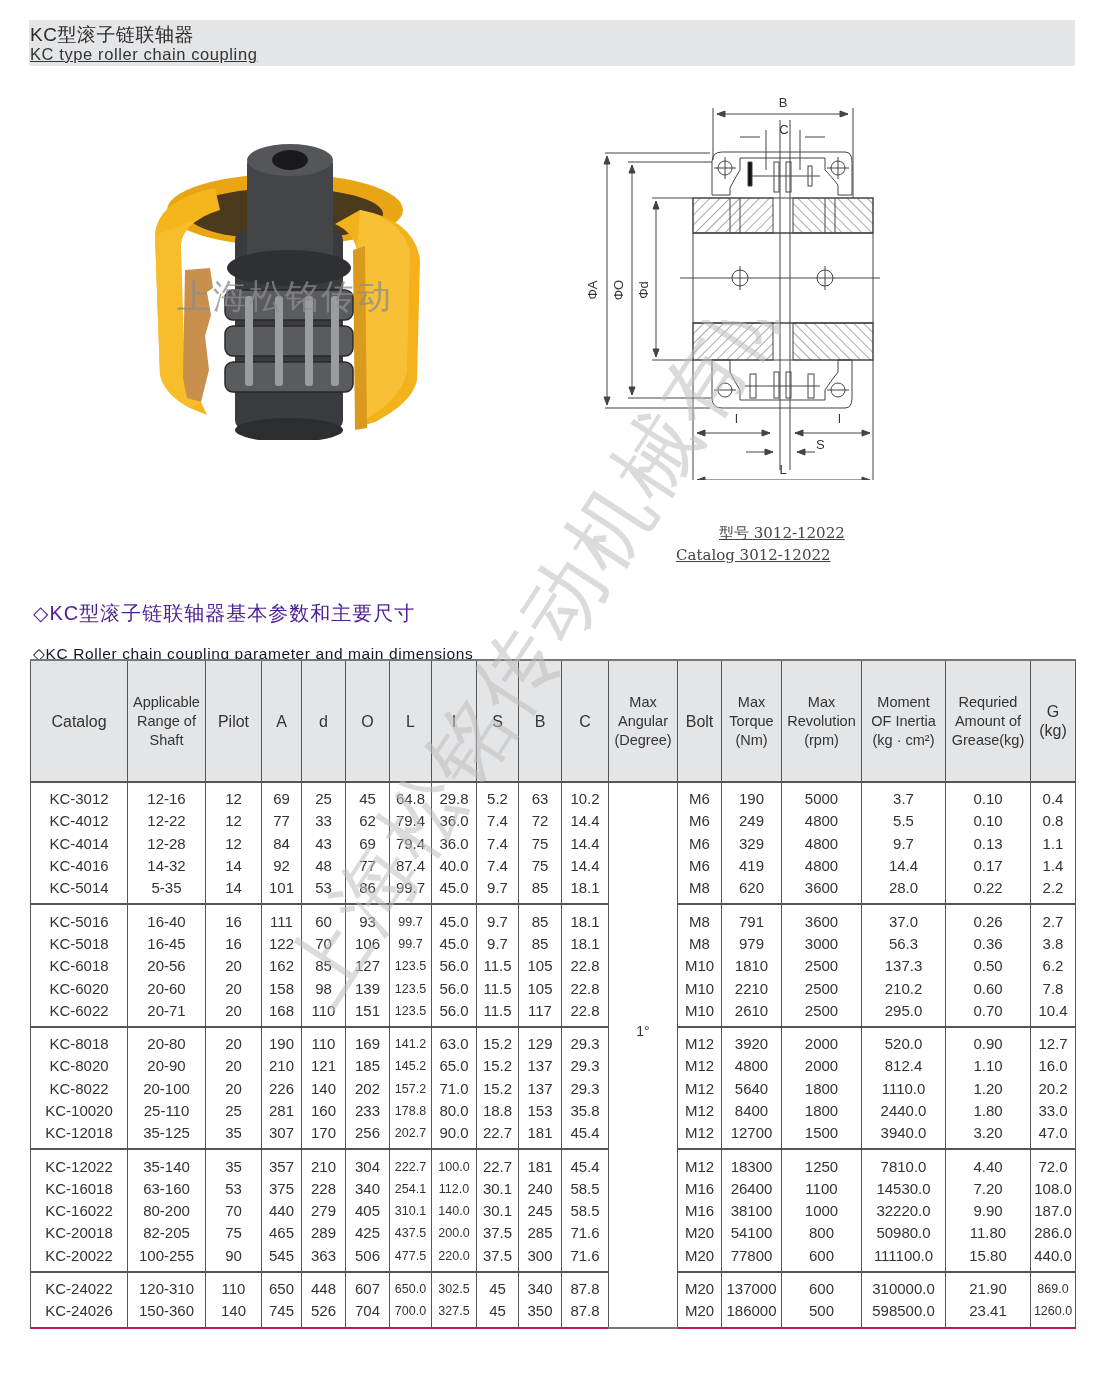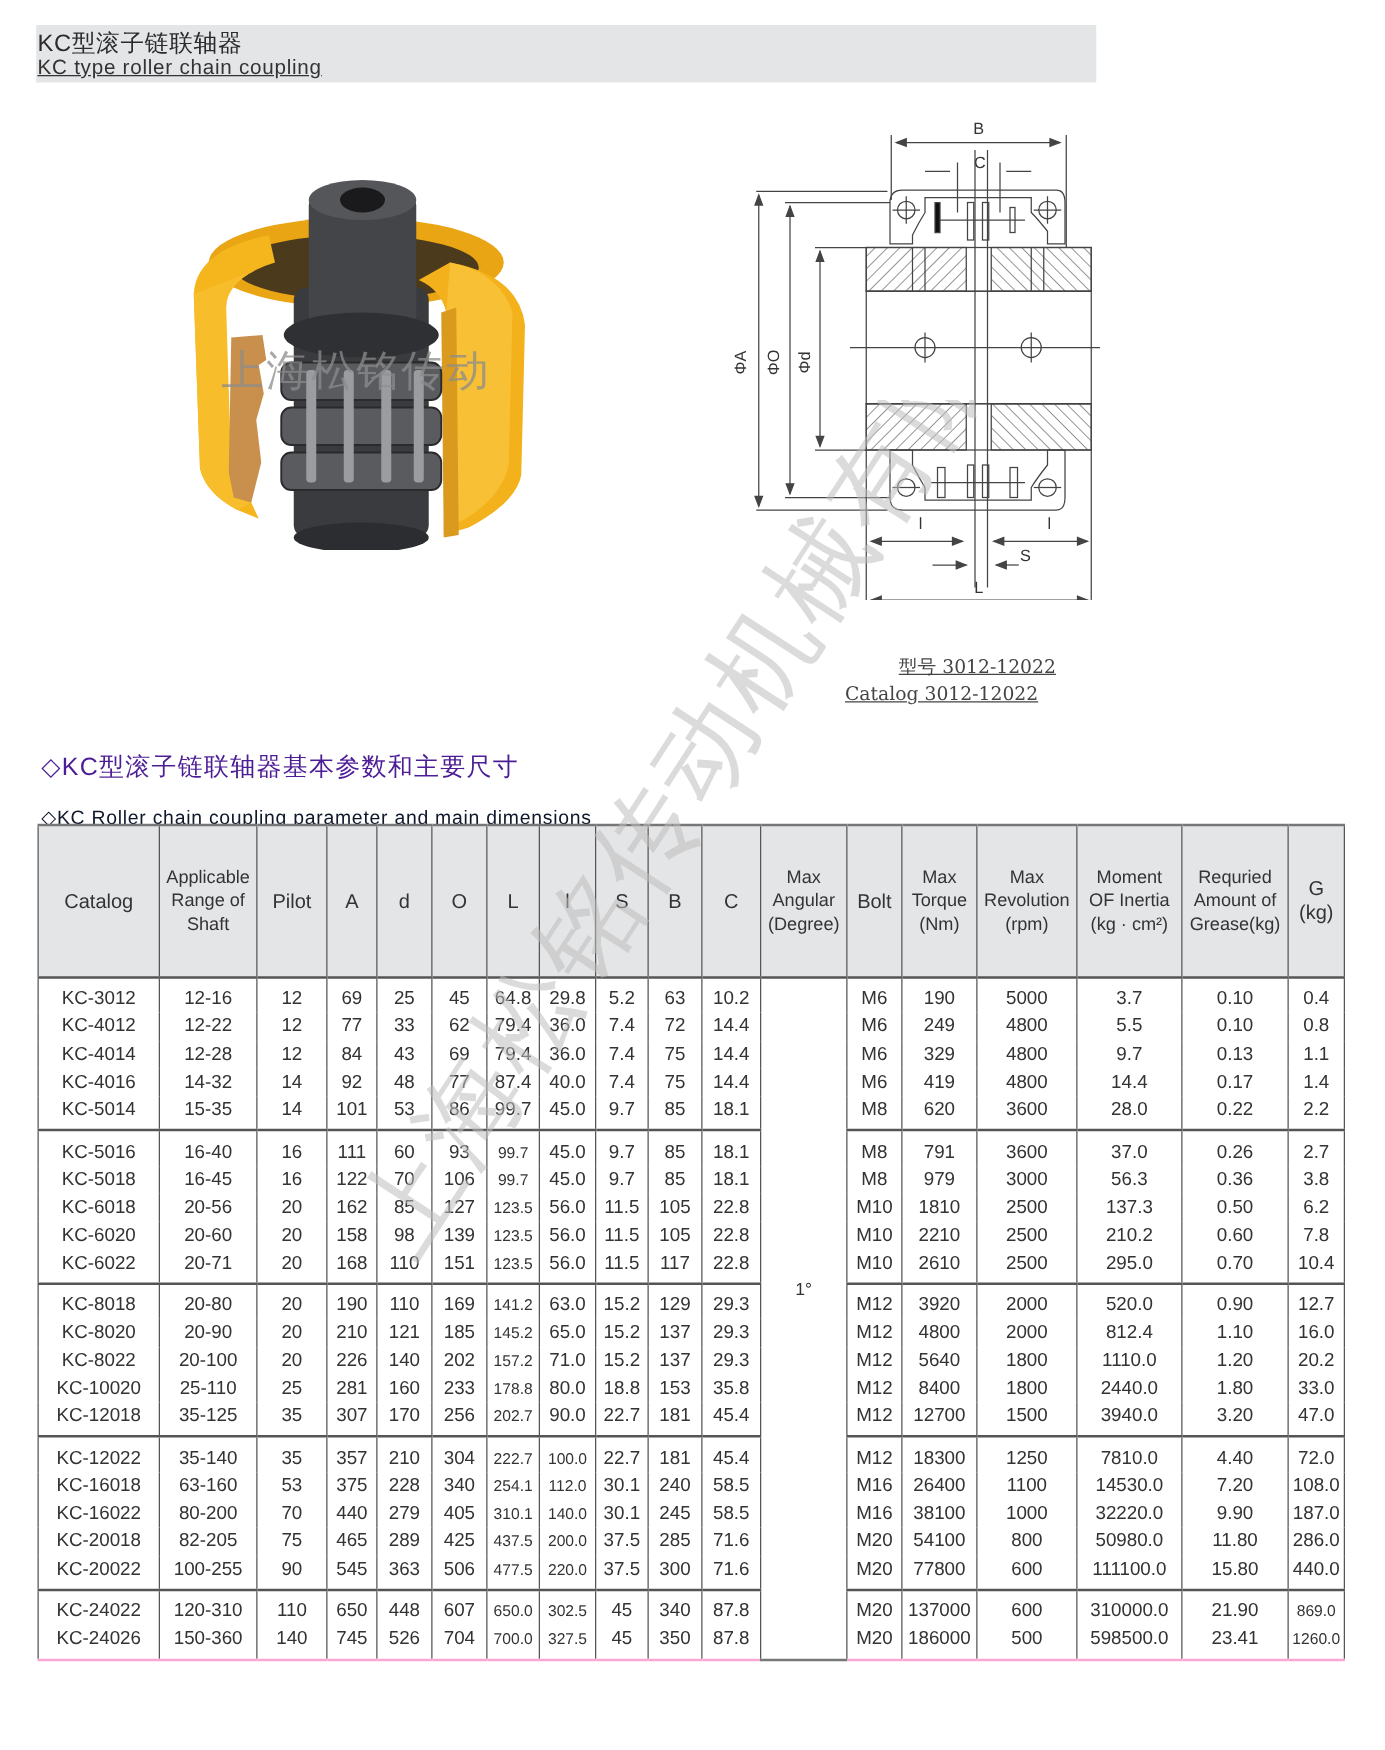--- a/index.html
+++ b/index.html
@@ -1,18 +1,18 @@
 <!DOCTYPE html>
 <html><head>
 <meta charset="utf-8">
 <style>
   html, body { margin:0; padding:0; background:#ffffff; }
   body { width:1108px; height:1400px; position:relative; overflow:hidden;
          font-family:"Liberation Sans", "DejaVu Sans", sans-serif; color:#2a2a2a; }
-  .title-bar { position:absolute; left:29px; top:20px; width:848px; height:46px; background:#e4e5e7; }
+  .title-bar { position:absolute; left:29px; top:20px; width:1046px; height:46px; background:#e4e5e7; }
   .title-zh { position:absolute; left:1px; top:2px; font-size:19px; letter-spacing:0.5px; color:#2b2b2b; }
   .title-en { position:absolute; left:1px; top:25px; font-size:16.5px; letter-spacing:0.6px; color:#333;text-decoration:underline; }
 
   .photo { position:absolute; left:135px; top:140px; width:300px; height:300px; }
   .drawing { position:absolute; left:580px; top:90px; width:300px; height:390px; }
   .catalog-caption { position:absolute; left:676px; top:522px; font-family:"DejaVu Serif","Liberation Serif",serif;
                      font-size:15px; line-height:22px; color:#444; text-align:left;text-decoration:underline; }
   .catalog-caption div:first-child { padding-left:43px; }
 
   .section-zh { position:absolute; left:33px; top:600px; font-size:20px; letter-spacing:1px; color:#4c1d95; }
@@ -20,21 +20,21 @@
 
   table.spec { position:absolute; left:30px; top:659px; border-collapse:collapse; table-layout:fixed;
                font-size:15px; color:#333; }
   table.spec th, table.spec td { border-left:1px solid #555; border-right:1px solid #555; padding:0; text-align:center; white-space:nowrap; }
   table.spec thead th { background:#e4e5e7; height:120px; font-weight:normal; font-size:14.5px; line-height:19px;
                         border-top:2px solid #777; border-bottom:2px solid #555; vertical-align:middle; }
   table.spec thead th.big { font-size:16px; }
   table.spec tbody td { height:22.3px; line-height:22px; }
   table.spec tbody tr.grp-first td { padding-top:5px; }
   table.spec tbody tr.grp-last td { border-bottom:2px solid #555; padding-bottom:4px; }
-  table.spec tbody tr.grp-last.final td { border-bottom:2px solid #f9a8d4; }
+  table.spec tbody tr.grp-last.final td { border-bottom:2px solid #be185d; }
   table.spec td.small { font-size:12.5px; }
   table.spec td.angle { vertical-align:top; padding-top:0; border-bottom:2px solid #777; }
   table.spec td.angle span { display:block; position:relative; top:18px; font-size:14px; }
 
   .watermark { position:absolute; left:290px; top:320px; width:620px; height:720px; pointer-events:none; }
 </style>
 </head>
 <body>
 
 <div class="title-bar">
@@ -330,21 +330,21 @@
         <td>14.4</td>
         <td>M6</td>
         <td>419</td>
         <td>4800</td>
         <td>14.4</td>
         <td>0.17</td>
         <td>1.4</td>
       </tr>
       <tr class="grp-last">
         <td>KC-5014</td>
-        <td>15-35</td>
+        <td>5-35</td>
         <td>14</td>
         <td>101</td>
         <td>53</td>
         <td>86</td>
         <td>99.7</td>
         <td>45.0</td>
         <td>9.7</td>
         <td>85</td>
         <td>18.1</td>
         <td>M8</td>

